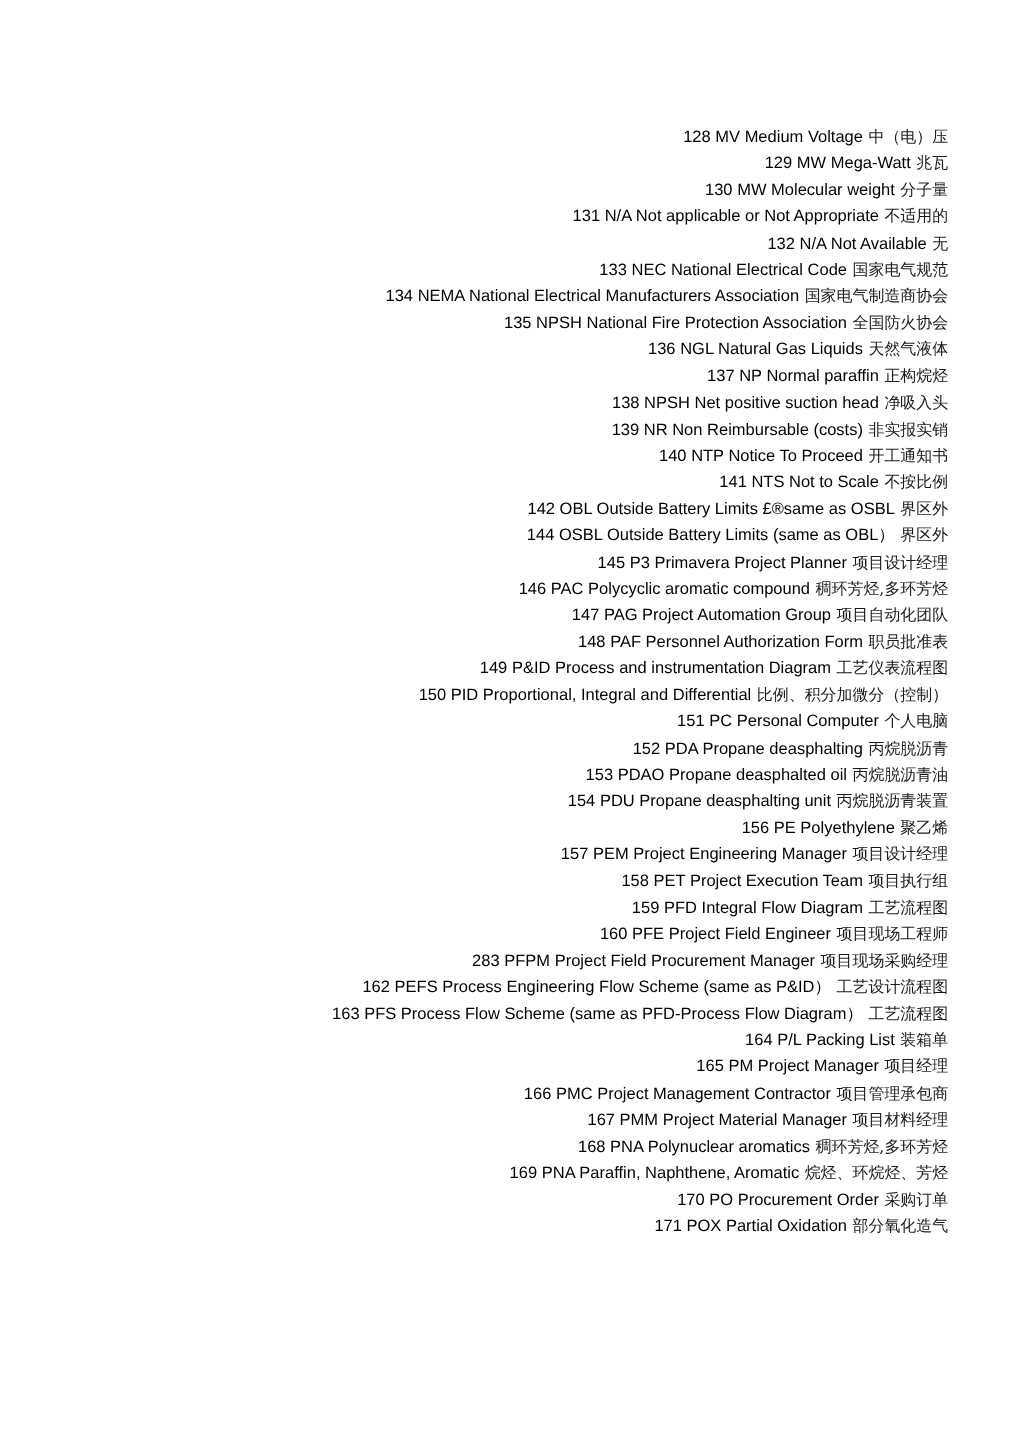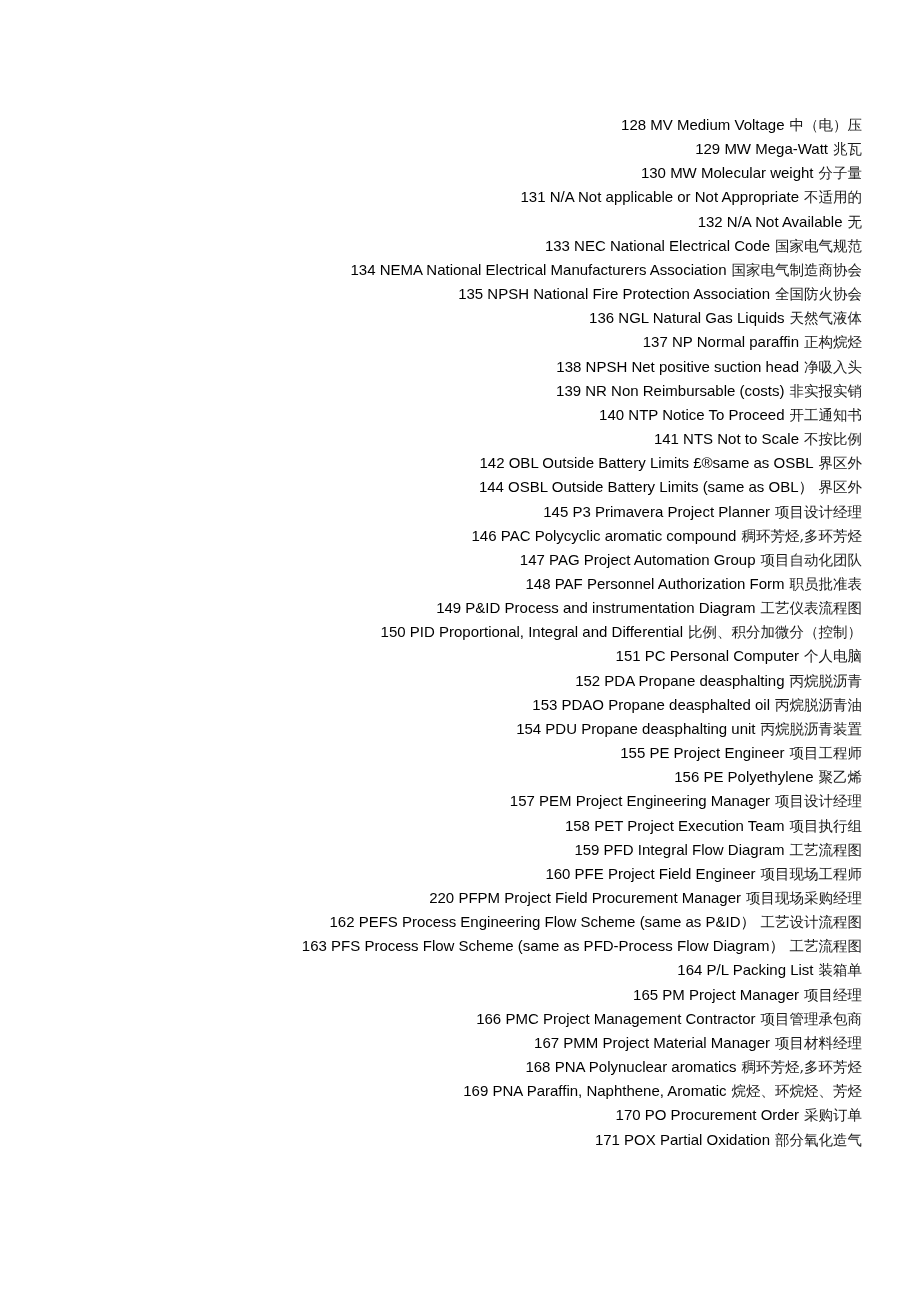--- a/index.html
+++ b/index.html
@@ -73,27 +73,26 @@
       <div class="entry"><span class="num">145</span> <span class="term">P3 Primavera Project Planner</span><span class="cn">项目设计经理</span></div>
       <div class="entry"><span class="num">146</span> <span class="term">PAC Polycyclic aromatic compound</span><span class="cn">稠环芳烃,多环芳烃</span></div>
       <div class="entry"><span class="num">147</span> <span class="term">PAG Project Automation Group</span><span class="cn">项目自动化团队</span></div>
       <div class="entry"><span class="num">148</span> <span class="term">PAF Personnel Authorization Form</span><span class="cn">职员批准表</span></div>
       <div class="entry"><span class="num">149</span> <span class="term">P&amp;ID Process and instrumentation Diagram</span><span class="cn">工艺仪表流程图</span></div>
       <div class="entry"><span class="num">150</span> <span class="term">PID Proportional, Integral and Differential</span><span class="cn">比例、积分加微分（控制）</span></div>
       <div class="entry"><span class="num">151</span> <span class="term">PC Personal Computer</span><span class="cn">个人电脑</span></div>
       <div class="entry"><span class="num">152</span> <span class="term">PDA Propane deasphalting</span><span class="cn">丙烷脱沥青</span></div>
       <div class="entry"><span class="num">153</span> <span class="term">PDAO Propane deasphalted oil</span><span class="cn">丙烷脱沥青油</span></div>
       <div class="entry"><span class="num">154</span> <span class="term">PDU Propane deasphalting unit</span><span class="cn">丙烷脱沥青装置</span></div>
-      <div class="entry"><span class="num">155</span> <span class="term">PE Project Engineer</span><span class="cn">项目工程师</span></div>
       <div class="entry"><span class="num">156</span> <span class="term">PE Polyethylene</span><span class="cn">聚乙烯</span></div>
       <div class="entry"><span class="num">157</span> <span class="term">PEM Project Engineering Manager</span><span class="cn">项目设计经理</span></div>
       <div class="entry"><span class="num">158</span> <span class="term">PET Project Execution Team</span><span class="cn">项目执行组</span></div>
       <div class="entry"><span class="num">159</span> <span class="term">PFD Integral Flow Diagram</span><span class="cn">工艺流程图</span></div>
       <div class="entry"><span class="num">160</span> <span class="term">PFE Project Field Engineer</span><span class="cn">项目现场工程师</span></div>
-      <div class="entry"><span class="num">220</span> <span class="term">PFPM Project Field Procurement Manager</span><span class="cn">项目现场采购经理</span></div>
+      <div class="entry"><span class="num">283</span> <span class="term">PFPM Project Field Procurement Manager</span><span class="cn">项目现场采购经理</span></div>
       <div class="entry"><span class="num">162</span> <span class="term">PEFS Process Engineering Flow Scheme (same as P&amp;ID）</span><span class="cn">工艺设计流程图</span></div>
       <div class="entry"><span class="num">163</span> <span class="term">PFS Process Flow Scheme (same as PFD-Process Flow Diagram）</span><span class="cn">工艺流程图</span></div>
       <div class="entry"><span class="num">164</span> <span class="term">P/L Packing List</span><span class="cn">装箱单</span></div>
       <div class="entry"><span class="num">165</span> <span class="term">PM Project Manager</span><span class="cn">项目经理</span></div>
       <div class="entry"><span class="num">166</span> <span class="term">PMC Project Management Contractor</span><span class="cn">项目管理承包商</span></div>
       <div class="entry"><span class="num">167</span> <span class="term">PMM Project Material Manager</span><span class="cn">项目材料经理</span></div>
       <div class="entry"><span class="num">168</span> <span class="term">PNA Polynuclear aromatics</span><span class="cn">稠环芳烃,多环芳烃</span></div>
       <div class="entry"><span class="num">169</span> <span class="term">PNA Paraffin, Naphthene, Aromatic</span><span class="cn">烷烃、环烷烃、芳烃</span></div>
       <div class="entry"><span class="num">170</span> <span class="term">PO Procurement Order</span><span class="cn">采购订单</span></div>
       <div class="entry"><span class="num">171</span> <span class="term">POX Partial Oxidation</span><span class="cn">部分氧化造气</span></div>

